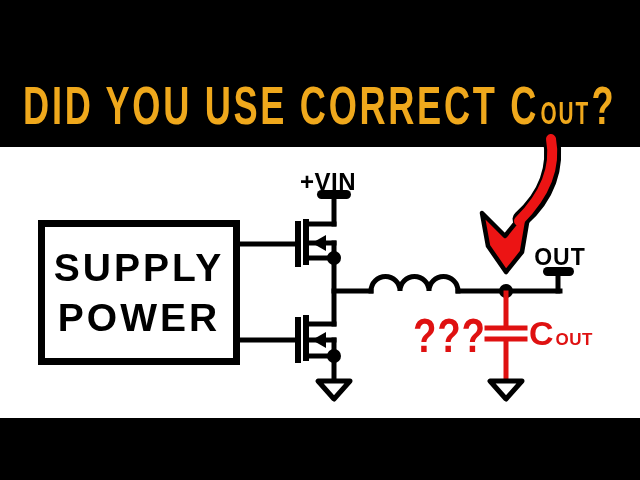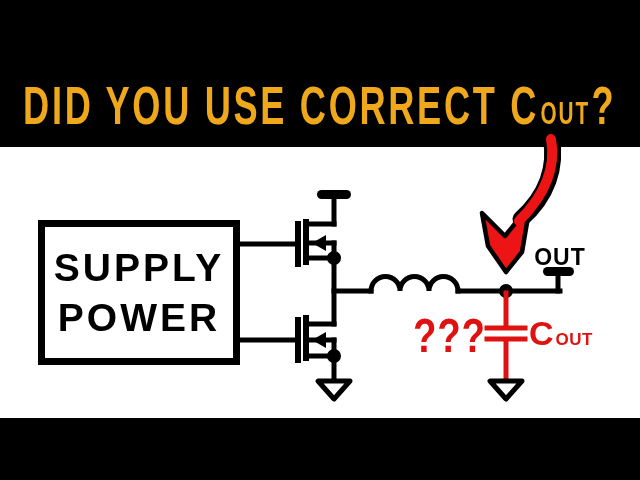--- a/index.html
+++ b/index.html
@@ -125,20 +125,21 @@
 
     <path class="gnd" d="M490 381 L522 381 L506 399 Z"></path>
 
     <g>
       <path class="arrow-outline" d="M551 137 C557 167 547 196 521 219"></path>
       <polygon class="arrow-head" points="482,213 505,236 530,205 522,252 506,272 488,246"></polygon>
       <path class="arrow-inner" d="M551 139 C556 166 546 194 519 221"></path>
     </g>
   </svg>
 
+  <div class="lbl lbl-vin">+VIN</div>
   <div class="lbl lbl-out">OUT</div>
 
   <div class="ps-box">
     <span>SUPPLY</span>
     <span>POWER</span>
   </div>
 
   <div class="lbl lbl-qqq">???</div>
 
   <div class="lbl lbl-cout">

